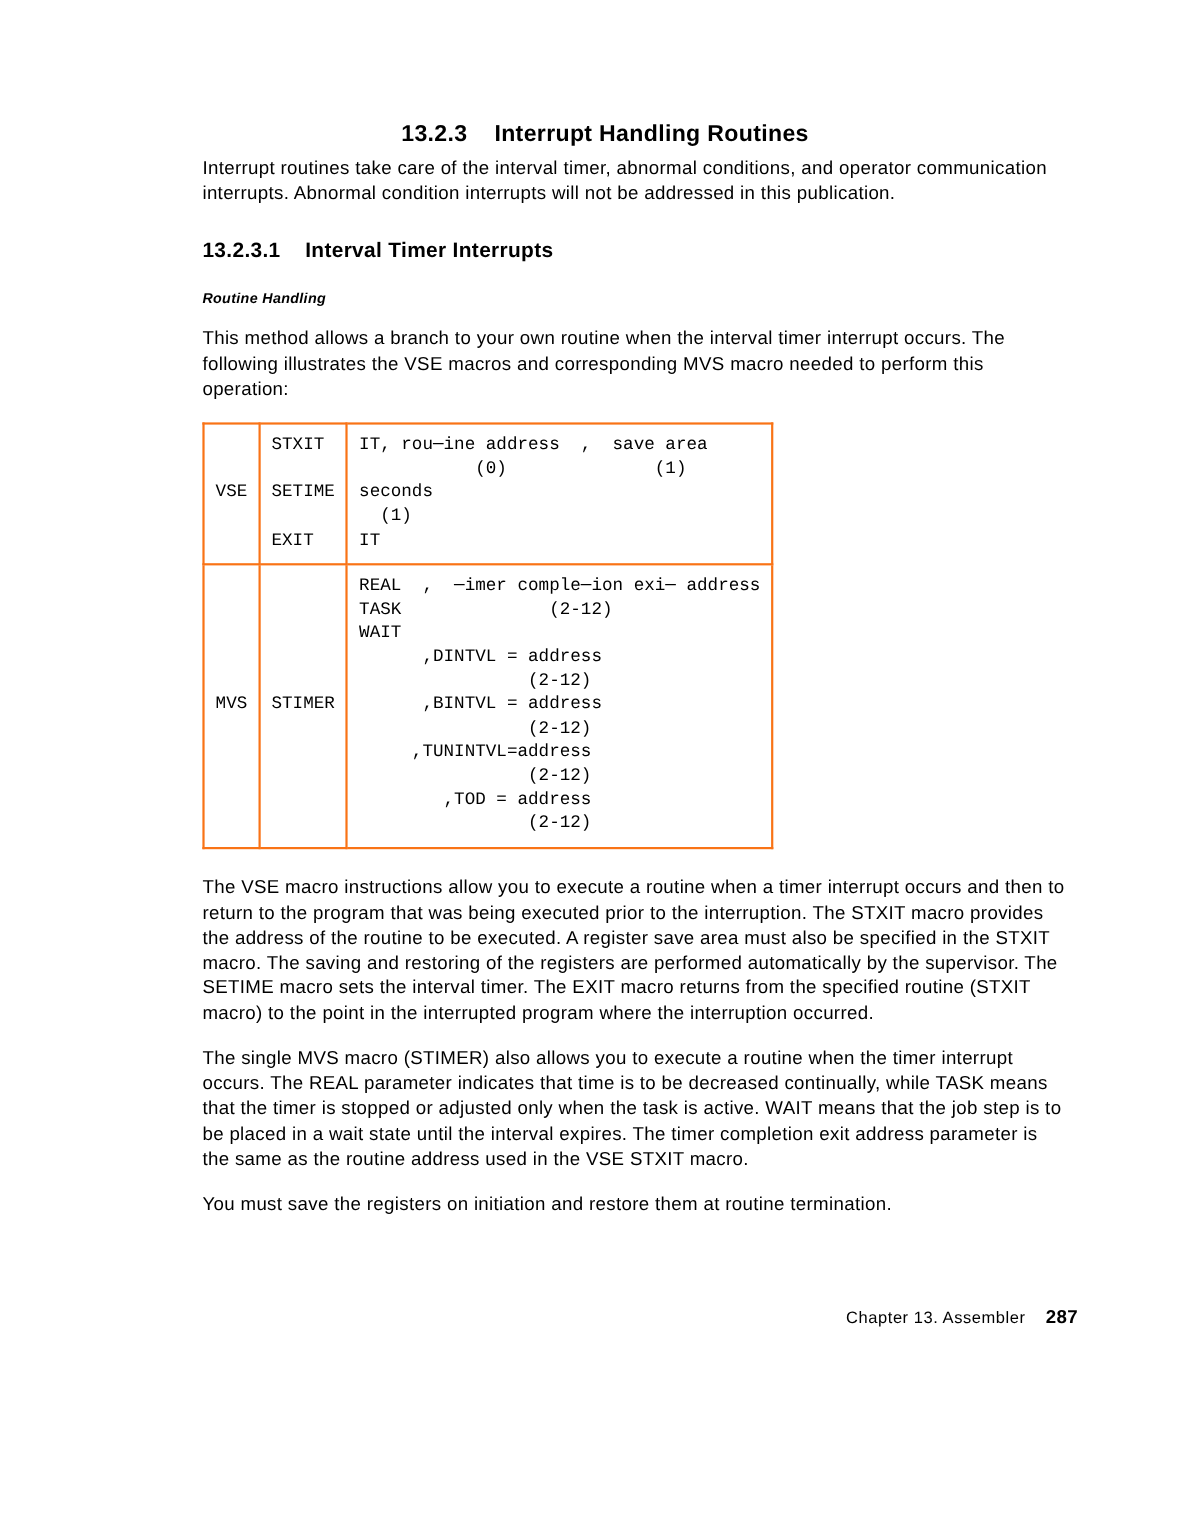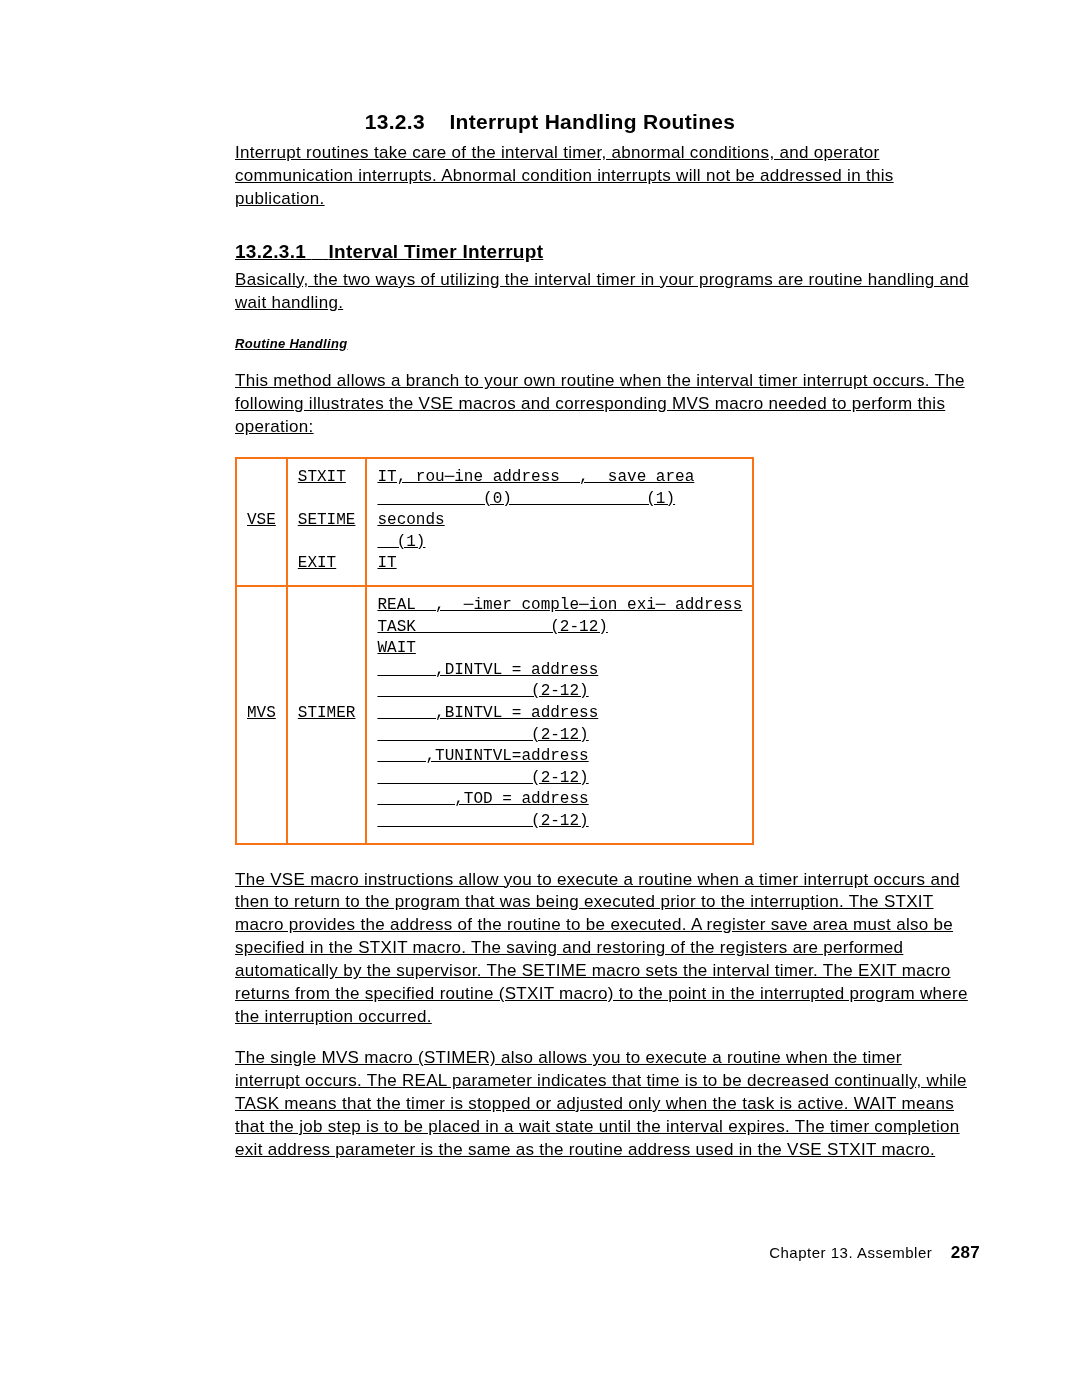--- a/index.html
+++ b/index.html
@@ -31,23 +31,22 @@
     margin: 28px 0 4px 0;
   }
   .ital-head {
     font-style: italic;
     font-weight: 700;
     font-family: Arial, Helvetica, sans-serif;
     font-size: 13px;
     margin: 20px 0 18px 0;
   }
   .indent {
-    margin-left: 115px;
+    margin-left: 64px;
     margin-right: 10px;
-    text-decoration: underline;
   }
   p.body {
     margin: 0 0 18px 0;
   }
   table.macro {
     border-collapse: collapse;
     margin: 4px 0 24px 0;
     font-family: "Lucida Console","Courier New",monospace;
     font-size: 16px;
     white-space: pre;
@@ -82,23 +81,22 @@
   <span>&nbsp;&nbsp;</span>
   <span>Interrupt Handling Routines</span>
 </div>
 
 <div class="indent">
   <p class="body">Interrupt routines take care of the interval timer, abnormal conditions, and operator communication interrupts. Abnormal condition interrupts will not be addressed in this publication.</p>
 
   <div class="h-sub">
     <span>13.2.3.1</span>
     <span>&nbsp;&nbsp;</span>
-    <span>Interval Timer Interrupt</span>
+    <span>Interval Timer Interrupts</span>
   </div>
-  <p class="body">Basically, the two ways of utilizing the interval timer in your programs are routine handling and wait handling.</p>
 
   <div class="ital-head">Routine Handling</div>
 
   <p class="body">This method allows a branch to your own routine when the interval timer interrupt occurs. The following illustrates the VSE macros and corresponding MVS macro needed to perform this operation:</p>
 
   <table class="macro">
     <tbody><tr>
       <td style="vertical-align:middle;">VSE</td>
       <td>STXIT
 
@@ -123,18 +121,19 @@
                 (2-12)
      ,TUNINTVL=address
                 (2-12)
         ,TOD = address
                 (2-12)</td>
     </tr>
   </tbody></table>
 
   <p class="body">The VSE macro instructions allow you to execute a routine when a timer interrupt occurs and then to return to the program that was being executed prior to the interruption. The STXIT macro provides the address of the routine to be executed. A register save area must also be specified in the STXIT macro. The saving and restoring of the registers are performed automatically by the supervisor. The SETIME macro sets the interval timer. The EXIT macro returns from the specified routine (STXIT macro) to the point in the interrupted program where the interruption occurred.</p>
   <p class="body">The single MVS macro (STIMER) also allows you to execute a routine when the timer interrupt occurs. The REAL parameter indicates that time is to be decreased continually, while TASK means that the timer is stopped or adjusted only when the task is active. WAIT means that the job step is to be placed in a wait state until the interval expires. The timer completion exit address parameter is the same as the routine address used in the VSE STXIT macro.</p>
+  <p class="body">You must save the registers on initiation and restore them at routine termination.</p>
 </div>
 
 <div class="footer">
   <span class="chap hairspace">Chapter 13. Assembler</span>
   <span class="pnum">287</span>
 </div>
 
 </body></html>

